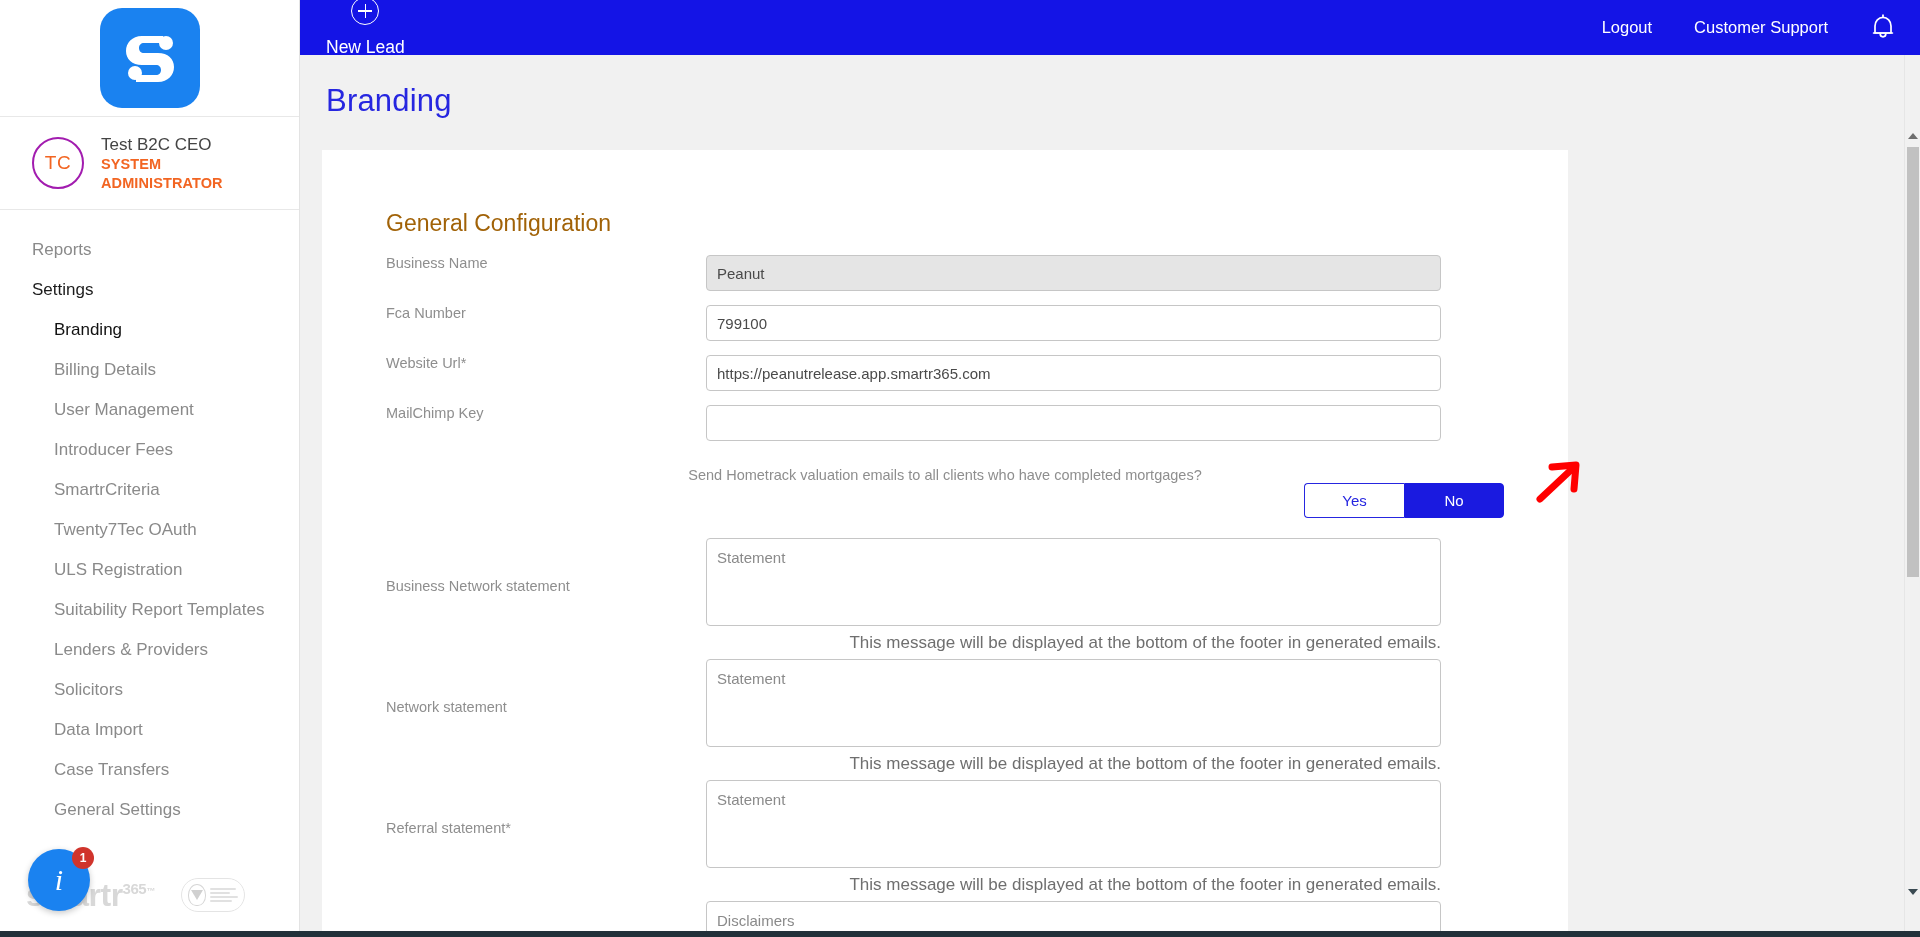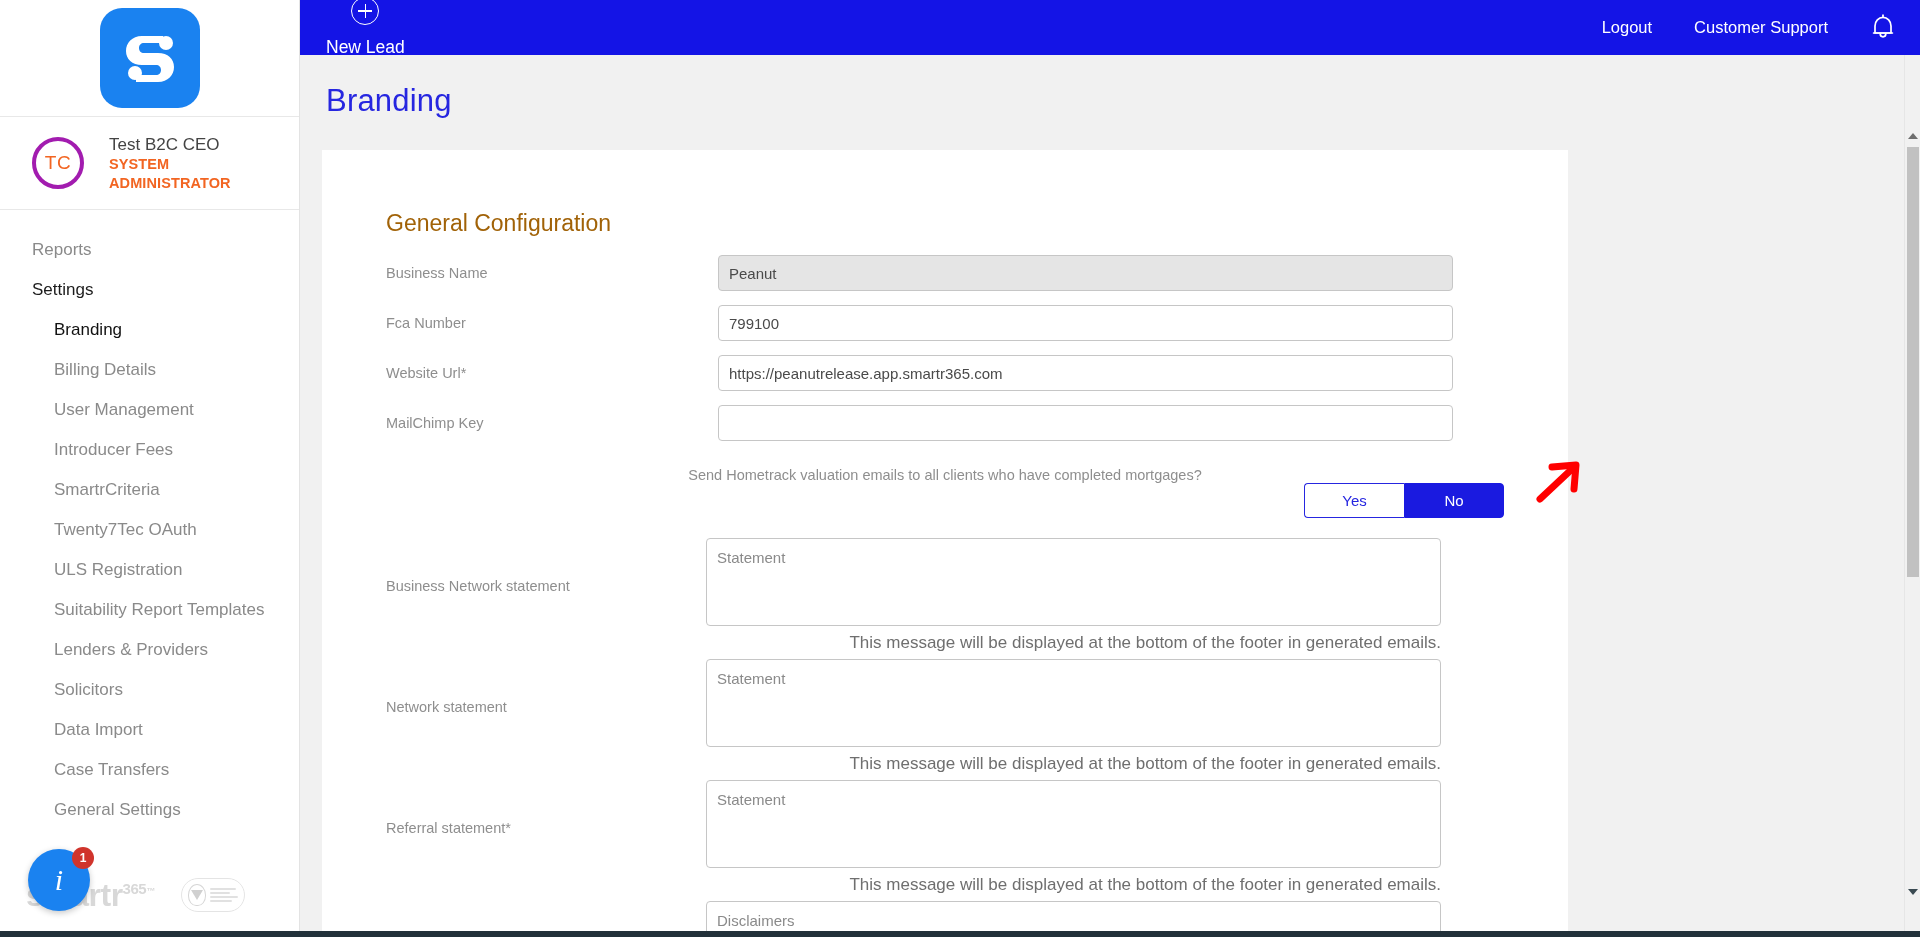--- a/index.html
+++ b/index.html
@@ -35,28 +35,28 @@
 
   .user-block {
     border-top: 1px solid #e8e8e8;
     border-bottom: 1px solid #e8e8e8;
     height: 94px;
     display: flex; align-items: center;
     padding: 0 0 0 32px;
   }
   .avatar {
     width: 52px; height: 52px; border-radius: 50%;
-    border: 4px solid #a21caf;
+    border: 2px solid #a21caf;
     color: #f26522;
     display: flex; align-items: center; justify-content: center;
     font-size: 19px; font-weight: 400;
     flex: 0 0 52px;
     letter-spacing: .5px;
   }
-  .user-meta { margin-left: 25px; line-height: 1.28; }
+  .user-meta { margin-left: 17px; line-height: 1.28; }
   .user-name { font-size: 17px; color: #444; font-weight: 400; }
   .user-role {
     font-size: 14.5px; color: #f26522; font-weight: 700;
     text-transform: uppercase; max-width: 150px; letter-spacing: .1px;
   }
 
   .nav { padding-top: 20px; }
   .nav-item {
     font-size: 17px;
     color: #8a8a8a;
@@ -150,21 +150,21 @@
     left: 22px; top: 150px;
     width: 1246px;
     min-height: 800px;
     background: #ffffff;
   }
 
   .card-inner { padding: 60px 64px 20px 64px; }
 
   .section-title { font-size: 23px; color: #a16207; margin-bottom: 18px; }
 
-  .frow { display: flex; align-items: center; margin-bottom: 14px; gap: 12px; }
+  .frow { display: flex; align-items: flex-start; margin-bottom: 14px; }
   .flabel { width: 320px; flex: 0 0 320px; font-size: 14.5px; color: #8e8e8e; }
   .fctl { flex: 1 1 auto; max-width: 735px; }
 
   .finput {
     width: 735px; height: 36px;
     border: 1px solid #c6c6c6; border-radius: 4px;
     background: #ffffff; color: #4a4a4a;
     font-size: 15px; font-family: "Liberation Sans", sans-serif;
     padding: 0 10px;
     outline: none;

